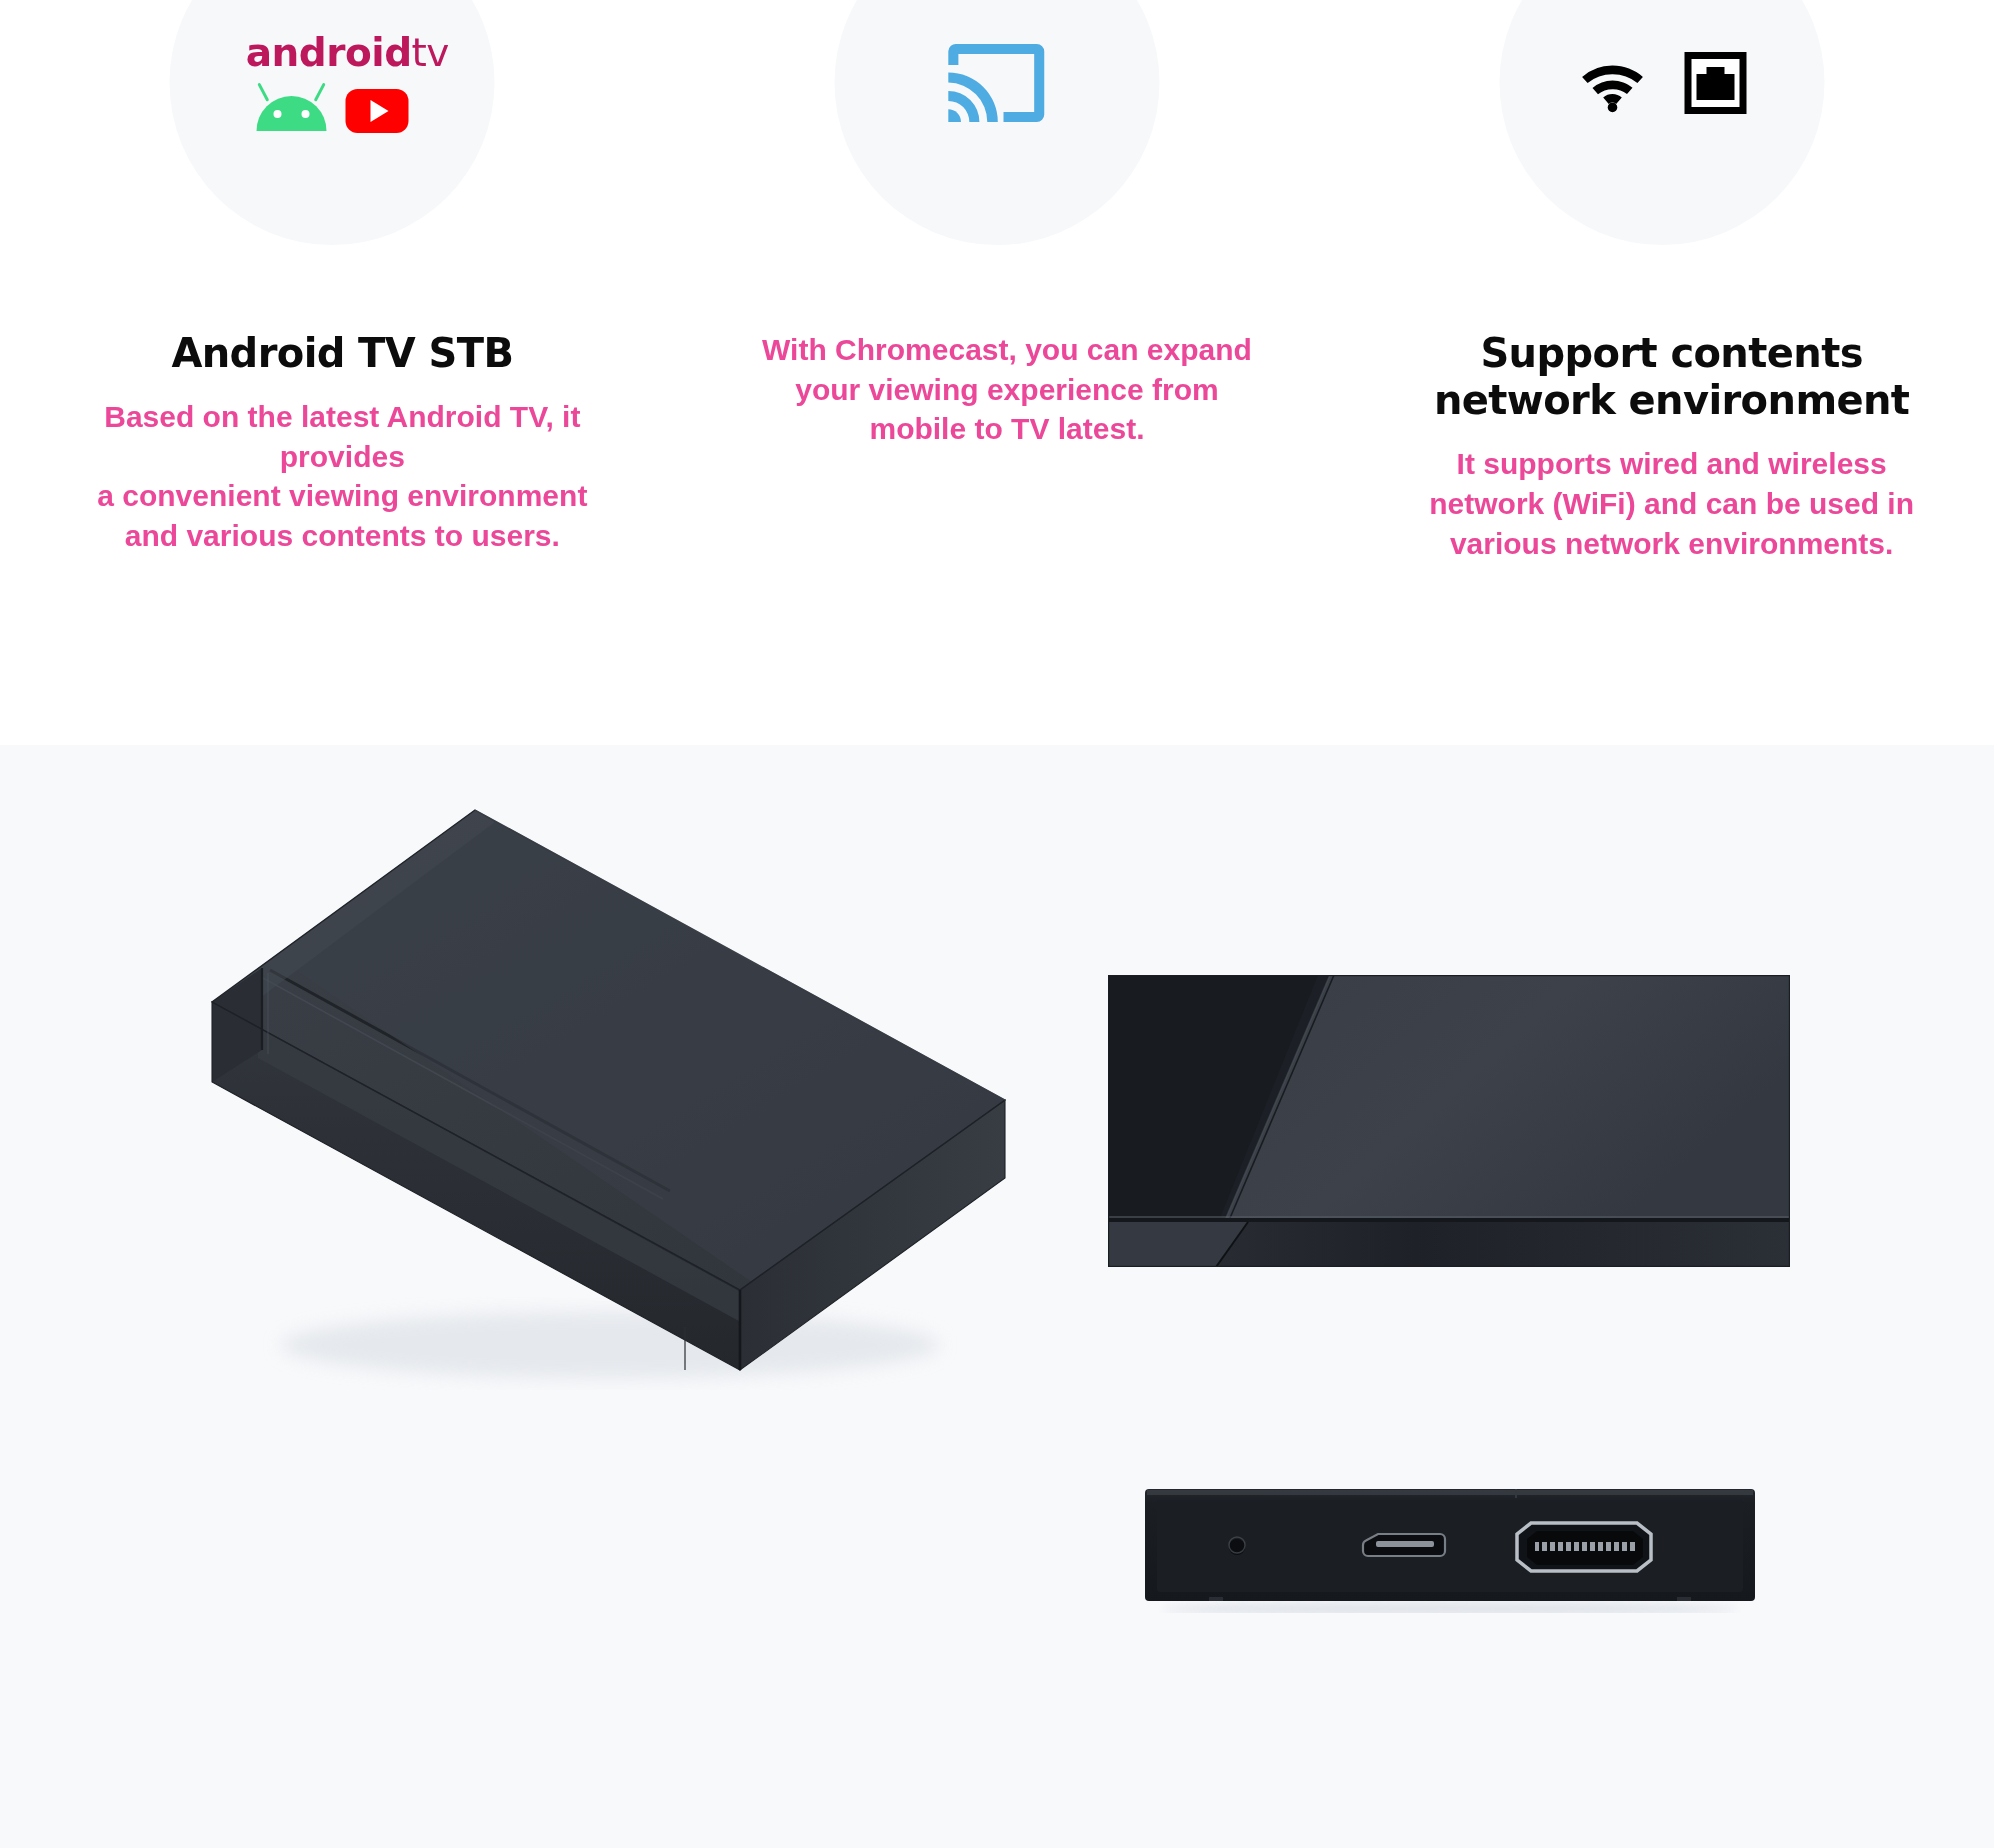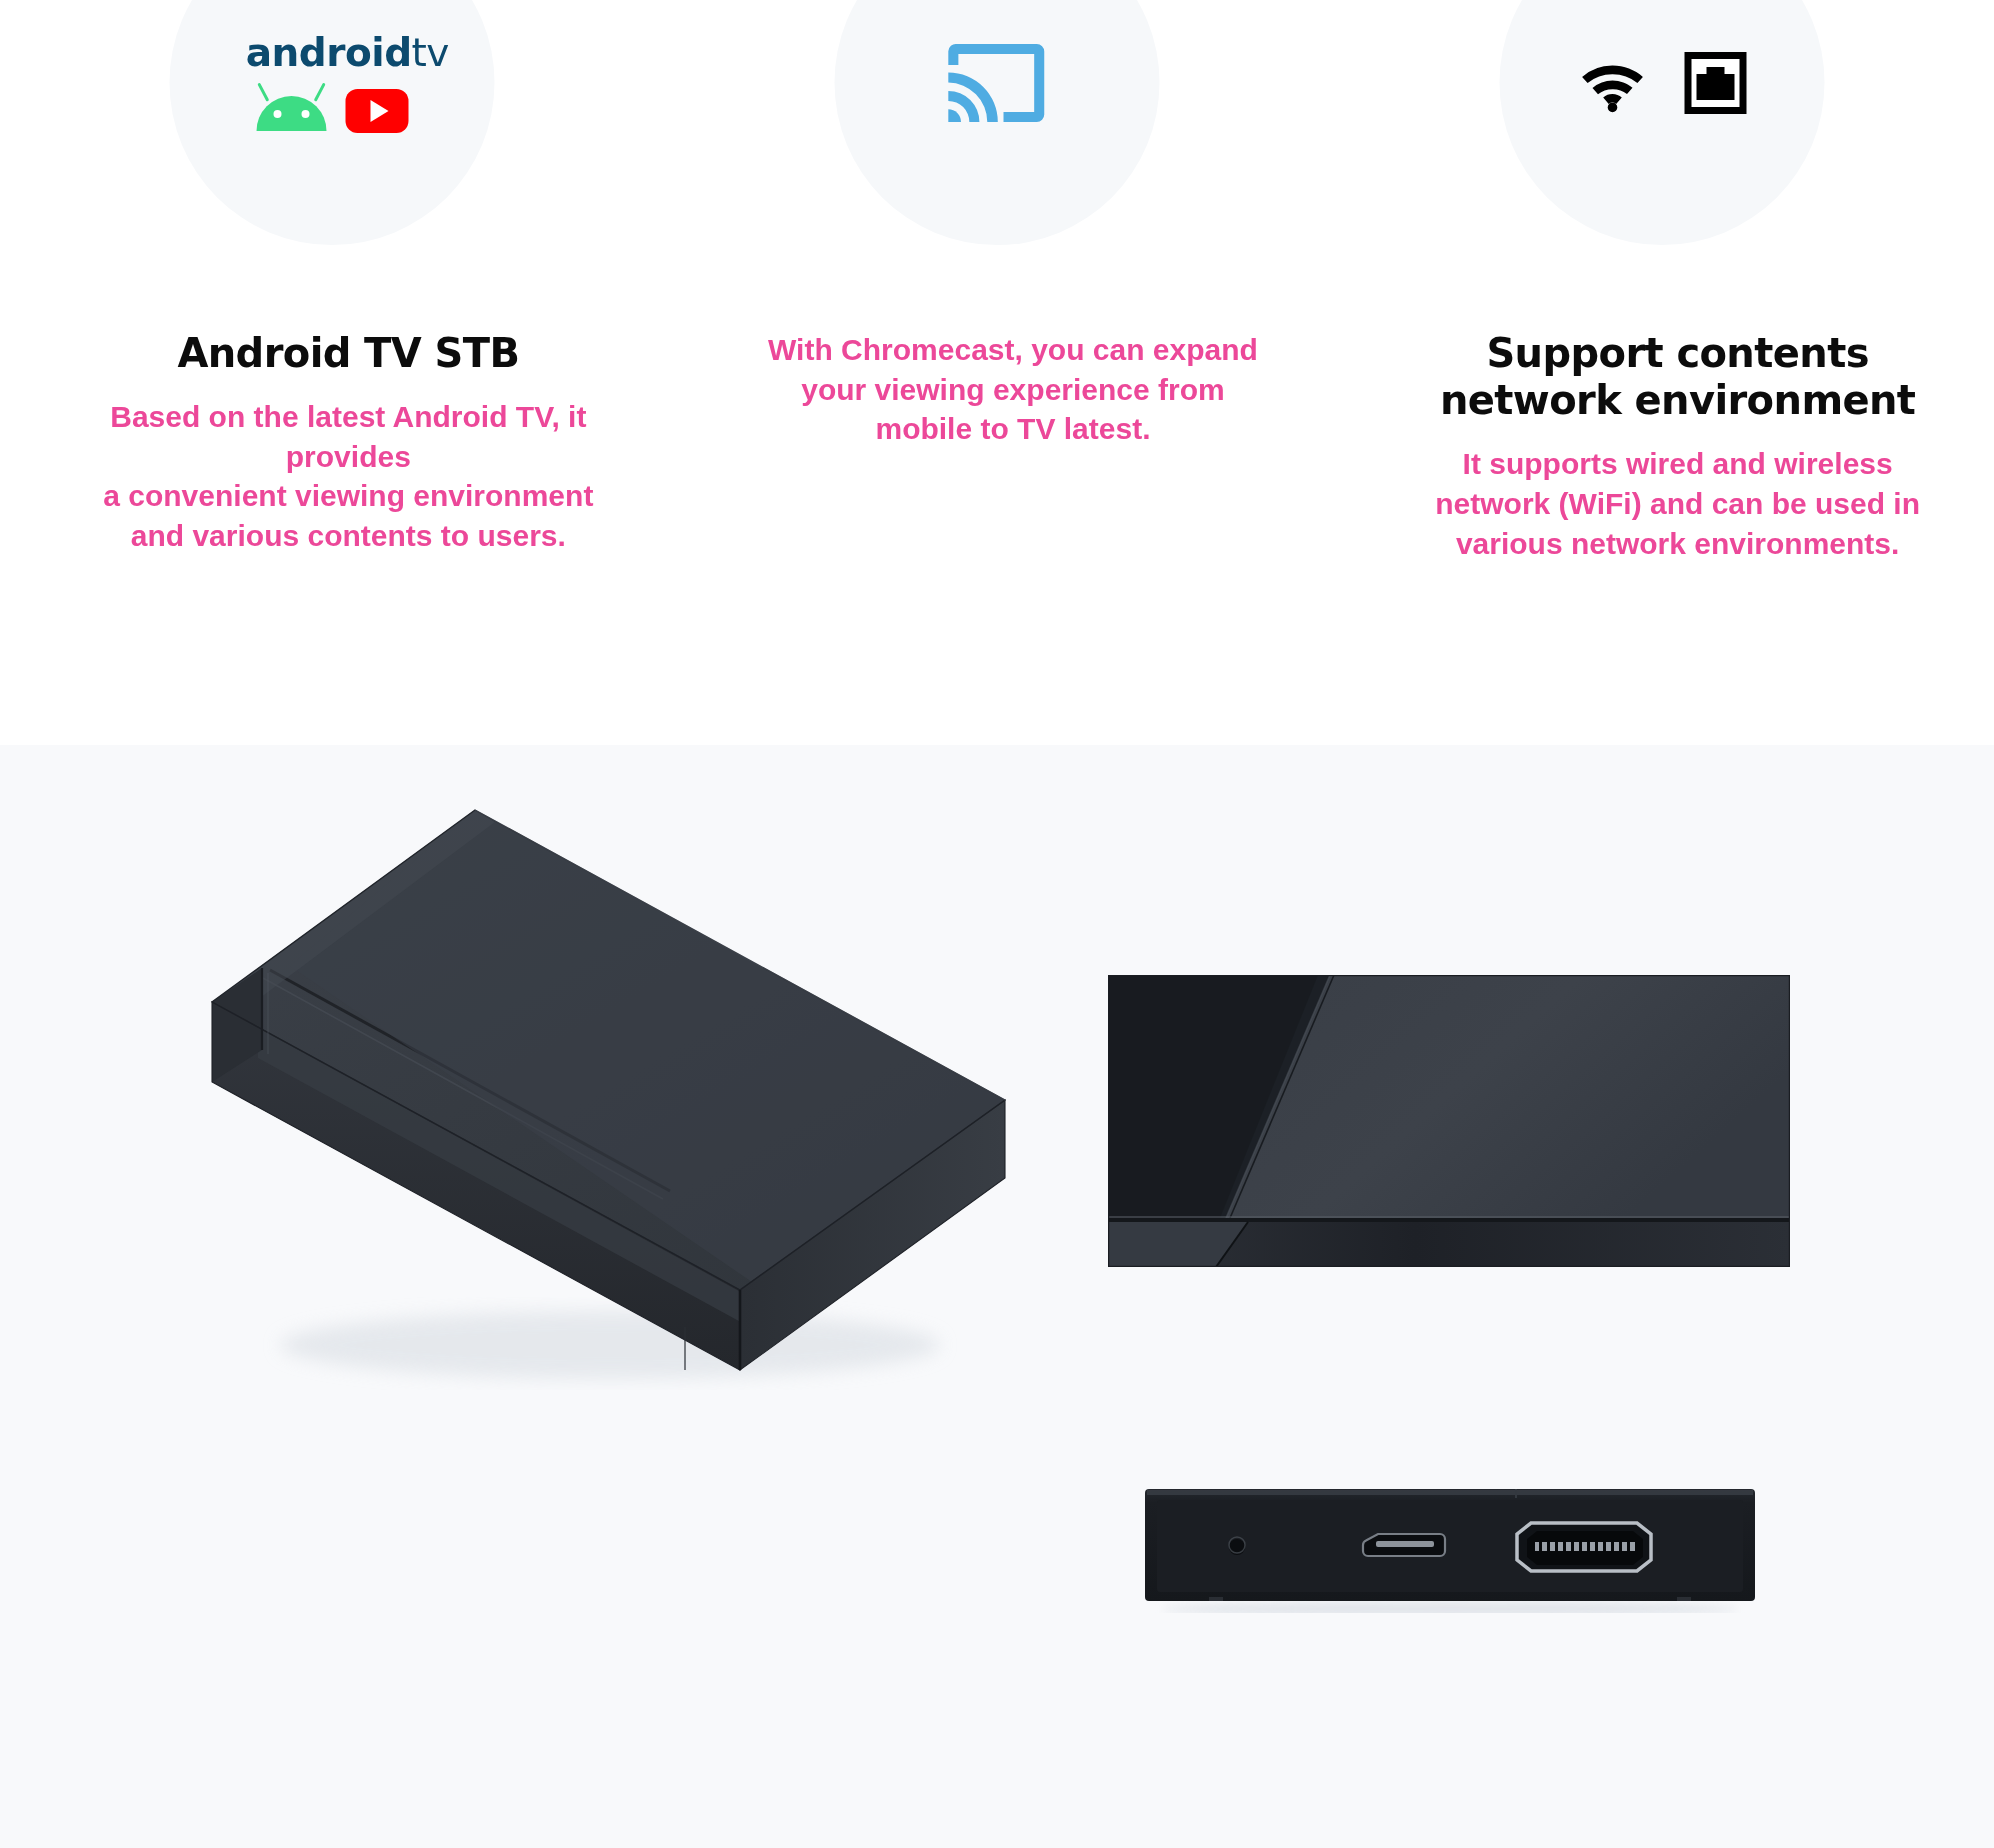--- a/index.html
+++ b/index.html
@@ -26,21 +26,21 @@
     width:325px; height:325px;
     border-radius:50%;
     background:#f6f8fa;
     display:flex; align-items:center; justify-content:center;
   }
   .icon-inner { display:flex; flex-direction:column; align-items:center; }
 
   
   .atv-word {
     font-size:39px; line-height:1;
-    letter-spacing:-0.5px; color:#0c4a6e;
+    letter-spacing:-0.5px; color:#be185d;
     font-family:"DejaVu Sans", sans-serif;
     margin-bottom:17px;
     white-space:nowrap;
     margin-left:30px;
   }
   .atv-word b { font-weight:700; }
   .atv-word i { font-style:normal; font-weight:400; }
 
   .atv-logos { display:flex; align-items:center; gap:19px; }
 
@@ -81,21 +81,21 @@
     margin-left:5px;
   }
 
   
   .cast-icon { width:110px; height:92px; }
 
   
   .net-icons { display:flex; align-items:center; gap:32px; }
 
   
-  .ftext { position:absolute; left:16px; width:100%; top:330px; text-align:center; }
+  .ftext { position:absolute; left:10px; width:100%; top:330px; text-align:center; }
   .ftitle {
     font-family:"DejaVu Sans", sans-serif;
     font-weight:700;
     font-size:40px; line-height:1.18;
     color:#0c0c0c;
     letter-spacing:-0.6px;
     margin:0 auto 20px;
     max-width:560px;
   }
   .fdesc {

